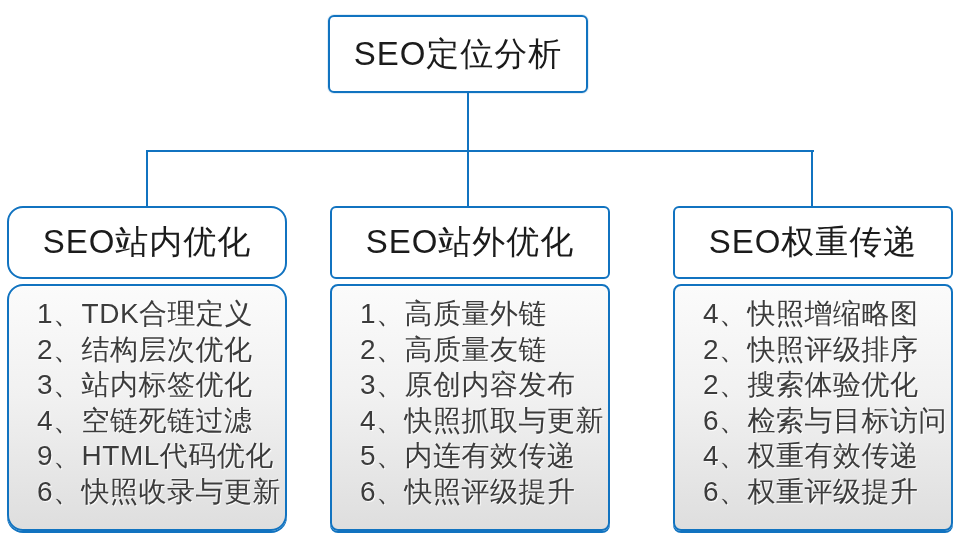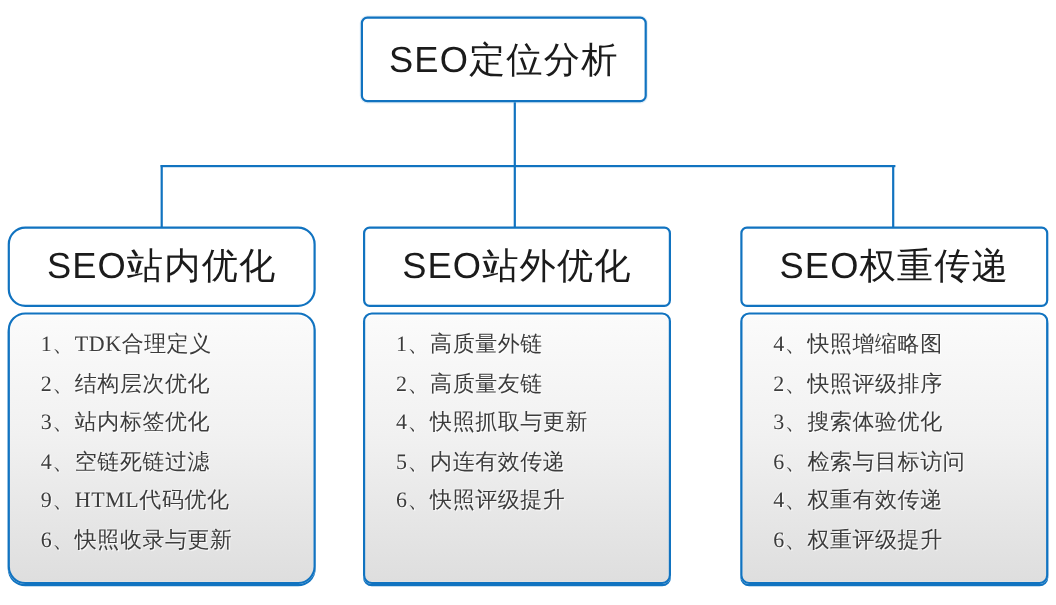--- a/index.html
+++ b/index.html
@@ -24,24 +24,23 @@
   .branch-list{
     position:absolute;top:284px;width:280px;height:247px;box-sizing:border-box;
     border:2px solid #1173c0;border-radius:8px;
     background:linear-gradient(180deg,#fbfbfb 0%,#f1f1f1 45%,#dedede 100%);
     box-shadow:0 2px 0 #1173c0, inset 0 1px 0 #ffffff;
     padding:10px 0 0 28px;
   }
   .col-0{left:7px;border-radius:16px;}  .col-1{left:330px;}  .col-2{left:673px;justify-content:center;}
   .branch-list ul{list-style:none;margin:0;padding:0;}
   .branch-list li{
-    font-size:20px;line-height:35.5px;color:#3c3c3c;letter-spacing:0.5px;
+    font-size:28px;line-height:35.5px;color:#3c3c3c;letter-spacing:0.5px;
     text-shadow:1px 1px 1px rgba(255,255,255,0.95), -1px -1px 0 rgba(255,255,255,0.35);
     white-space:nowrap;
-    font-family:Liberation Serif, serif;
   }
   .line{position:absolute;background:#1173c0;}
   .line.v{width:2px;}
   .line.h{height:2px;}
 </style>
 </head>
 <body>
 
 <div class="node root-node">
   <span>SEO定位分析</span>
@@ -67,31 +66,32 @@
   </ul>
 </div>
 
 <div class="node branch-header col-1">
   <span>SEO站外优化</span>
 </div>
 <div class="branch-list col-1">
   <ul>
     <li>1、高质量外链</li>
     <li>2、高质量友链</li>
+    <li>3、原创内容发布</li>
     <li>4、快照抓取与更新</li>
     <li>5、内连有效传递</li>
     <li>6、快照评级提升</li>
   </ul>
 </div>
 
 <div class="node branch-header col-2">
   <span>SEO权重传递</span>
 </div>
 <div class="branch-list col-2">
   <ul>
     <li>4、快照增缩略图</li>
     <li>2、快照评级排序</li>
-    <li>3、搜索体验优化</li>
+    <li>2、搜索体验优化</li>
     <li>6、检索与目标访问</li>
     <li>4、权重有效传递</li>
     <li>6、权重评级提升</li>
   </ul>
 </div>
 
 </body></html>

